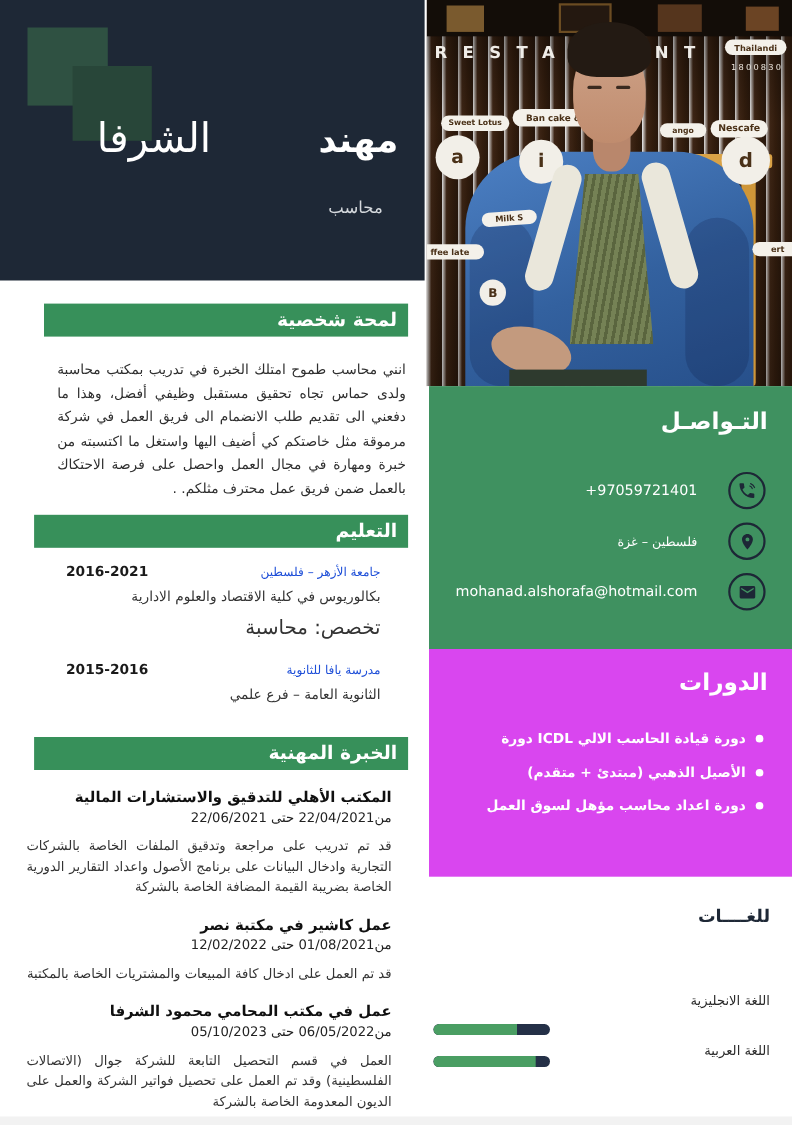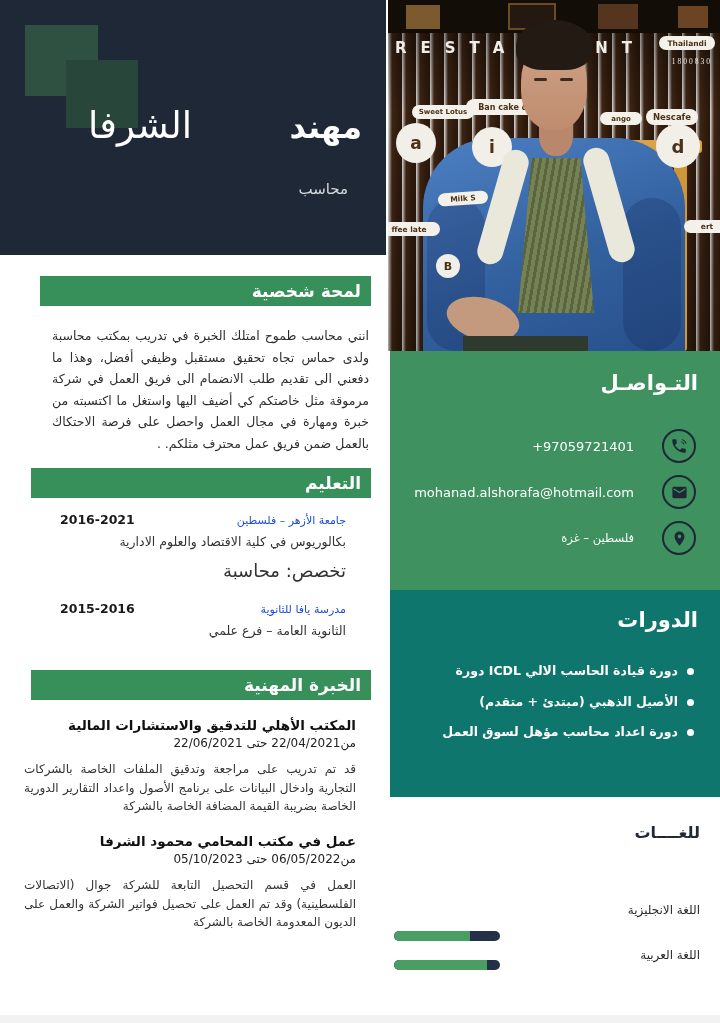--- a/index.html
+++ b/index.html
@@ -16,21 +16,21 @@
   .job-title { position:absolute; right:38px; top:180px; color:#d6dade; font-size:15px; direction:rtl; }
 
   
   .photo { position:absolute; left:388px; top:0; width:332px; height:351px; overflow:hidden;
            background:repeating-linear-gradient(90deg,#46291806 0,#452a18 4px,#38200f 9px,#2d1a0d 14px); }
   .photo .shade { position:absolute; inset:0; background:linear-gradient(180deg,rgba(0,0,0,.5),rgba(0,0,0,.1) 32%,rgba(0,0,0,.3) 100%); z-index:0; }
   .shelf { position:absolute; top:0; left:0; right:0; height:33px; background:#130d08; z-index:1; }
   .shelf i { position:absolute; display:block; }
   .sign-text { position:absolute; top:39px; left:7px; right:0; color:#f0ede8; font-size:15px; font-weight:bold; letter-spacing:14px; white-space:nowrap; z-index:1; }
   .pill { position:absolute; background:#f4f1ea; color:#4a3118; font-weight:bold; border-radius:999px; display:flex; align-items:center; justify-content:center; z-index:3; }
-  .hotline { position:absolute; top:57px; right:8px; color:#efe9e0; font-size:7.5px; letter-spacing:2px; z-index:1;font-family:Liberation Serif, serif; }
+  .hotline { position:absolute; top:57px; right:8px; color:#efe9e0; font-size:7.5px; letter-spacing:2px; z-index:1; }
   .letter-circle { position:absolute; background:#f2efe8; color:#4a3118; border-radius:50%; display:flex; align-items:center; justify-content:center; font-weight:bold; z-index:3; }
 
   .chair { position:absolute; right:18px; top:140px; width:76px; height:211px; z-index:1; }
   .chair .bar { position:absolute; top:0; width:13px; height:100%; background:#cf9638; border-radius:3px; }
   .chair .cross { position:absolute; top:0; left:0; width:100%; height:13px; background:#d9a246; border-radius:3px; }
   .jacket { position:absolute; left:35px; top:138px; width:262px; height:213px; border-radius:70px 70px 0 0;
             background:linear-gradient(160deg,#4c80c4,#33619f 55%,#27508b); z-index:2; }
   .sleeve { position:absolute; top:60px; width:58px; height:153px; background:rgba(10,20,60,.20); border-radius:30px; }
   .sweater { position:absolute; left:130px; top:158px; width:76px; height:155px; background:#6e7b4c;
              background-image:repeating-linear-gradient(100deg, rgba(0,0,0,.18) 0 3px, rgba(255,255,255,.05) 3px 7px);
@@ -44,21 +44,21 @@
   .notebook { position:absolute; left:75px; bottom:0; width:125px; height:15px; background:#2e3a2e; z-index:6; }
 
   
   .contact-panel { position:absolute; left:390px; top:351px; width:330px; height:239px; background:#3f9160; color:#fff; direction:rtl; }
   .panel-title { font-size:21px; font-weight:bold; padding:20px 22px 0 0; }
   .contact-row { display:flex; direction:rtl; align-items:center; padding-right:24px; gap:28px; }
   .icon-circle { width:34px; height:34px; min-width:34px; border-radius:50%; border:2px solid #1d2736; display:flex; align-items:center; justify-content:center; color:#1d2736; }
   .contact-text { font-size:13px; direction:ltr; }
   .contact-text.small { font-size:11.5px; direction:rtl; }
 
-  .courses-panel { position:absolute; left:390px; top:590px; width:330px; height:207px; background:#0f766e; color:#fff; direction:rtl; }
+  .courses-panel { position:absolute; left:390px; top:590px; width:330px; height:207px; background:#d946ef; color:#fff; direction:rtl; }
   .course-row { display:flex; direction:rtl; align-items:flex-start; padding-right:26px; gap:9px; margin-bottom:13px; }
   .dot { width:7px; height:7px; border-radius:50%; background:#fff; margin-top:6px; flex:none; }
   .course-label { font-size:12.5px; font-weight:bold; line-height:1.4; }
 
   .languages { position:absolute; left:390px; top:797px; width:330px; height:218px; }
   .lang-title { position:absolute; top:26px; right:20px; font-size:16px; font-weight:bold; color:#1e2836; direction:rtl; }
   .lang-label { position:absolute; right:20px; font-size:12px; color:#2a2a2a; direction:rtl; }
   .lang-bar { position:absolute; left:4px; width:106px; height:10px; background:#243047; border-radius:5px; overflow:hidden; }
   .lang-fill { height:100%; background:#4a9e63; border-radius:5px 0 0 5px; }
 
@@ -103,21 +103,21 @@
     <div class="shelf">
       <i style="left:18px;top:5px;width:34px;height:24px;background:#87causes62;background:#7a5a2e;"></i>
       <i style="left:120px;top:3px;width:48px;height:27px;background:#241810;border:2px solid #6b4c22;"></i>
       <i style="left:210px;top:4px;width:40px;height:25px;background:#55351d;"></i>
       <i style="left:290px;top:6px;width:30px;height:22px;background:#6b4424;"></i>
     </div>
     <div class="sign-text">RESTAURANT</div>
     <div class="pill" style="top:36px;right:5px;width:56px;height:14px;font-size:7.5px;">Thailandi</div>
     <div class="hotline">1800830</div>
 
-    <div class="pill" style="top:105px;left:24px;width:62px;height:14px;font-size:7px;">Sweet Lotus</div>
+    <div class="pill" style="top:105px;left:13px;width:62px;height:14px;font-size:7px;">Sweet Lotus</div>
     <div class="pill" style="top:99px;left:78px;width:86px;height:16px;font-size:8px;">Ban cake &amp; lu</div>
     <div class="pill" style="top:112px;left:212px;width:42px;height:13px;font-size:7px;">ango</div>
     <div class="pill" style="top:109px;left:258px;width:52px;height:16px;font-size:8.5px;">Nescafe</div>
     <div class="pill" style="top:192px;left:50px;width:50px;height:13px;font-size:7.5px;transform:rotate(-4deg);">Milk S</div>
     <div class="pill" style="top:222px;left:-10px;width:62px;height:14px;font-size:7.5px;">ffee late</div>
     <div class="pill" style="top:220px;left:296px;width:46px;height:13px;font-size:7.5px;">ert</div>
 
     <div class="letter-circle" style="top:123px;left:8px;width:40px;height:40px;font-size:17px;">a</div>
     <div class="letter-circle" style="top:127px;left:84px;width:40px;height:40px;font-size:17px;">i</div>
     <div class="letter-circle" style="top:124px;left:268px;width:44px;height:44px;font-size:18px;">d</div>
@@ -153,32 +153,32 @@
             <path d="M6.62 10.79c1.44 2.83 3.76 5.14 6.59 6.59l2.2-2.2c.27-.27.67-.36 1.02-.24 1.12.37 2.33.57 3.57.57.55 0 1 .45 1 1V20c0 .55-.45 1-1 1-9.39 0-17-7.61-17-17 0-.55.45-1 1-1h3.5c.55 0 1 .45 1 1 0 1.25.2 2.45.57 3.57.11.35.03.74-.25 1.02l-2.2 2.2z"></path>
             <path d="M15.5 6.5a5 5 0 0 1 3 3" fill="none" stroke="currentColor" stroke-width="1.4" stroke-linecap="round"></path>
             <path d="M16.5 3.5a8 8 0 0 1 4.8 4.8" fill="none" stroke="currentColor" stroke-width="1.4" stroke-linecap="round"></path>
           </svg>
       </span>
       <span class="contact-text">+97059721401</span>
     </div>
     <div class="contact-row" style="margin-top:12px;">
       <span class="icon-circle">
         <svg width="17" height="17" viewBox="0 0 24 24" fill="currentColor">
+            <path d="M12 2C8.13 2 5 5.13 5 9c0 5.25 7 13 7 13s7-7.75 7-13c0-3.87-3.13-7-7-7zm0 9.5c-1.38 0-2.5-1.12-2.5-2.5s1.12-2.5 2.5-2.5 2.5 1.12 2.5 2.5-1.12 2.5-2.5 2.5z"></path>
+          </svg>
+      </span>
+      <span class="contact-text small">فلسطين – غزة</span>
+    </div>
+    <div class="contact-row" style="margin-top:12px;">
+      <span class="icon-circle">
+        <svg width="17" height="17" viewBox="0 0 24 24" fill="currentColor">
             <path d="M20 4H4c-1.1 0-1.99.9-1.99 2L2 18c0 1.1.9 2 2 2h16c1.1 0 2-.9 2-2V6c0-1.1-.9-2-2-2zm0 4l-8 5-8-5V6l8 5 8-5v2z"></path>
           </svg>
       </span>
       <span class="contact-text">mohanad.alshorafa@hotmail.com</span>
-    </div>
-    <div class="contact-row" style="margin-top:12px;">
-      <span class="icon-circle">
-        <svg width="17" height="17" viewBox="0 0 24 24" fill="currentColor">
-            <path d="M12 2C8.13 2 5 5.13 5 9c0 5.25 7 13 7 13s7-7.75 7-13c0-3.87-3.13-7-7-7zm0 9.5c-1.38 0-2.5-1.12-2.5-2.5s1.12-2.5 2.5-2.5 2.5 1.12 2.5 2.5-1.12 2.5-2.5 2.5z"></path>
-          </svg>
-      </span>
-      <span class="contact-text small">فلسطين – غزة</span>
     </div>
   </div>
 
   <div class="courses-panel">
     <div class="panel-title" style="padding-top:18px;">الدورات</div>
     <div style="margin-top:30px;">
       <div class="course-row">
         <div class="dot"></div>
         <div class="course-label">دورة قيادة الحاسب الالي ICDL دورة</div>
       </div>
@@ -230,20 +230,25 @@
     </div>
 
     <div class="section-bar bar-exp">الخبرة المهنية</div>
 
     <div class="exp-item">
       <div class="exp-title">المكتب الأهلي للتدقيق والاستشارات المالية</div>
       <div class="exp-dates">من22/04/2021 حتى 22/06/2021</div>
       <div class="exp-desc">قد تم تدريب على مراجعة وتدقيق الملفات الخاصة بالشركات التجارية وادخال البيانات على برنامج الأصول واعداد التقارير الدورية الخاصة بضريبة القيمة المضافة الخاصة بالشركة</div>
     </div>
 
+    <div class="exp-item">
+      <div class="exp-title">عمل كاشير في مكتبة نصر</div>
+      <div class="exp-dates">من01/08/2021 حتى 12/02/2022</div>
+      <div class="exp-desc">قد تم العمل على ادخال كافة المبيعات والمشتريات الخاصة بالمكتبة</div>
+    </div>
 
     <div class="exp-item">
       <div class="exp-title">عمل في مكتب المحامي محمود الشرفا</div>
       <div class="exp-dates">من06/05/2022 حتى 05/10/2023</div>
       <div class="exp-desc">العمل في قسم التحصيل التابعة للشركة جوال (الاتصالات الفلسطينية) وقد تم العمل على تحصيل فواتير الشركة والعمل على الديون المعدومة الخاصة بالشركة</div>
     </div>
 
   </div>
 
   <div class="footer-strip"></div>

